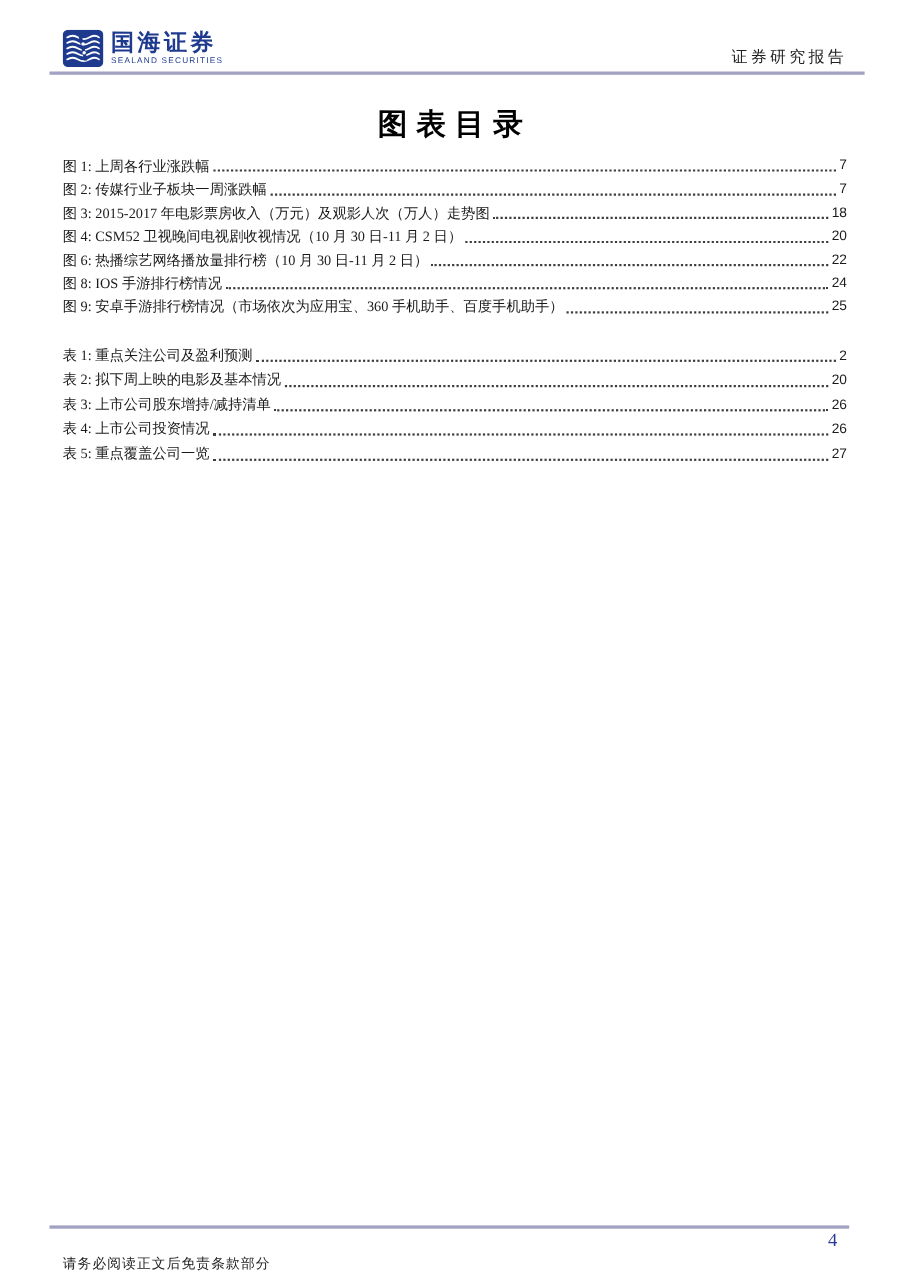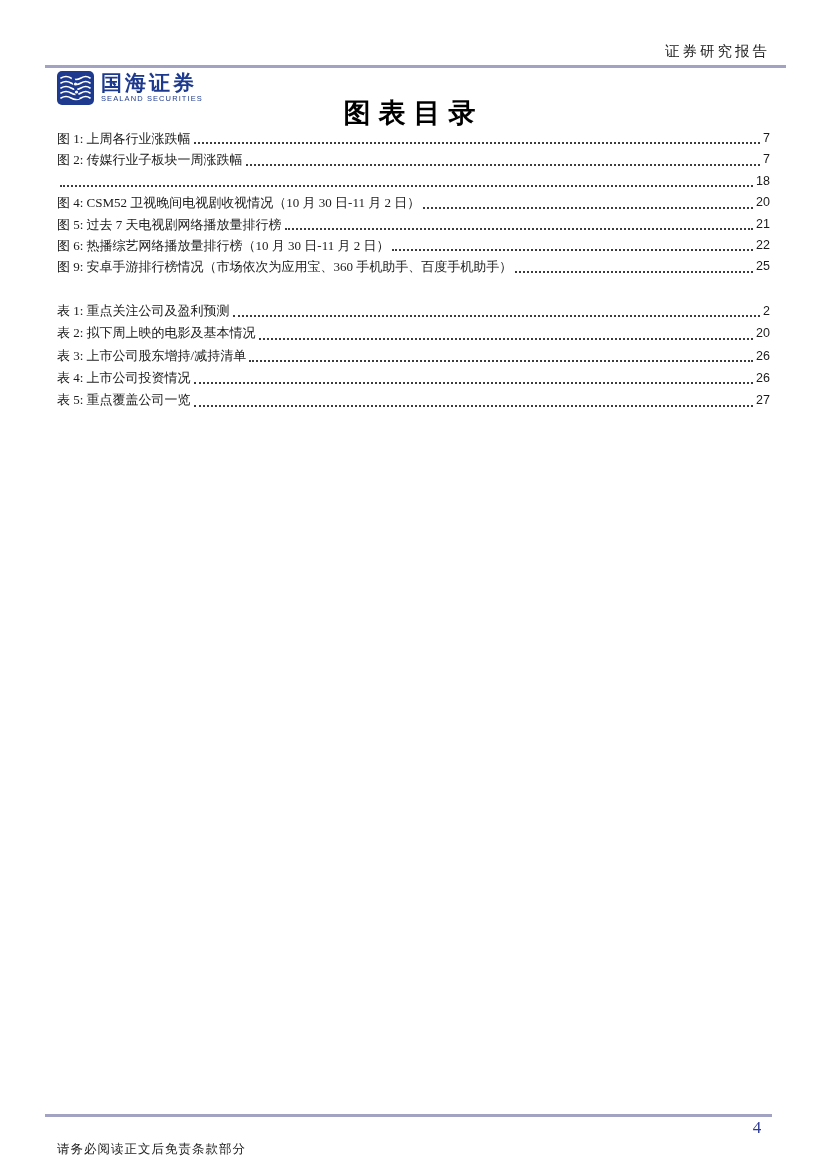--- a/index.html
+++ b/index.html
@@ -8,21 +8,21 @@
     background: #ffffff;
     position: relative;
     font-family: "Liberation Serif", serif;
     color: #1a1a1a;
     overflow: hidden;
   }
 
   
   .brand {
     position: absolute; left: 57px; top: 27px;
-    display: flex; align-items: flex-start; gap: 7px; margin-top: 44px;
+    display: flex; align-items: flex-start; gap: 7px;
   }
   .brand-icon { width: 37px; height: 34px; display: block; }
   .brand-text { display: flex; flex-direction: column; }
   .brand-cn {
     font-family: "Liberation Sans", sans-serif;
     font-weight: bold; font-size: 21px; line-height: 23px;
     color: #1e3a8e; letter-spacing: 3px;
   }
   .brand-en {
     font-family: "Liberation Sans", sans-serif;
@@ -41,21 +41,21 @@
   
   .page-title {
     position: absolute; left: 0; top: 95px; width: 100%;
     text-align: center;
     font-size: 27px; font-weight: bold; letter-spacing: 8px;
     color: #000;
   }
 
   
   .toc {
-    position: absolute; left: 57px; top: 128px; width: 713px;
+    position: absolute; left: 57px; top: 140px; width: 713px;
     font-size: 13px;
   }
   .toc-row {
     display: flex;
     line-height: 21.4px;
   }
   .toc-tables .toc-row { line-height: 22.4px; justify-content: flex-end; }
   .toc-label { white-space: nowrap; }
   .toc-dots {
     flex: 1;
@@ -119,37 +119,38 @@
       <span class="toc-label">图 1: 上周各行业涨跌幅</span>
       <span class="toc-dots"></span>
       <span class="toc-page">7</span>
     </div>
     <div class="toc-row">
       <span class="toc-label">图 2: 传媒行业子板块一周涨跌幅</span>
       <span class="toc-dots"></span>
       <span class="toc-page">7</span>
     </div>
     <div class="toc-row">
+      <span class="toc-label">图 3: 2015-2017 年电影票房收入（万元）及观影人次（万人）走势图</span>
       <span class="toc-dots"></span>
       <span class="toc-page">18</span>
     </div>
     <div class="toc-row">
       <span class="toc-label">图 4: CSM52 卫视晚间电视剧收视情况（10 月 30 日-11 月 2 日）</span>
       <span class="toc-dots"></span>
       <span class="toc-page">20</span>
     </div>
     <div class="toc-row">
-      <span class="toc-label">图 5: 过去 7 天电视剧网络播放量排行榜</span>
-      <span class="toc-dots"></span>
-      <span class="toc-page">21</span>
-    </div>
-    <div class="toc-row">
       <span class="toc-label">图 6: 热播综艺网络播放量排行榜（10 月 30 日-11 月 2 日）</span>
       <span class="toc-dots"></span>
       <span class="toc-page">22</span>
+    </div>
+    <div class="toc-row">
+      <span class="toc-label">图 8: IOS 手游排行榜情况</span>
+      <span class="toc-dots"></span>
+      <span class="toc-page">24</span>
     </div>
     <div class="toc-row">
       <span class="toc-label">图 9: 安卓手游排行榜情况（市场依次为应用宝、360 手机助手、百度手机助手）</span>
       <span class="toc-dots"></span>
       <span class="toc-page">25</span>
     </div>
   </div>
 
   <div class="toc-gap"></div>
 

